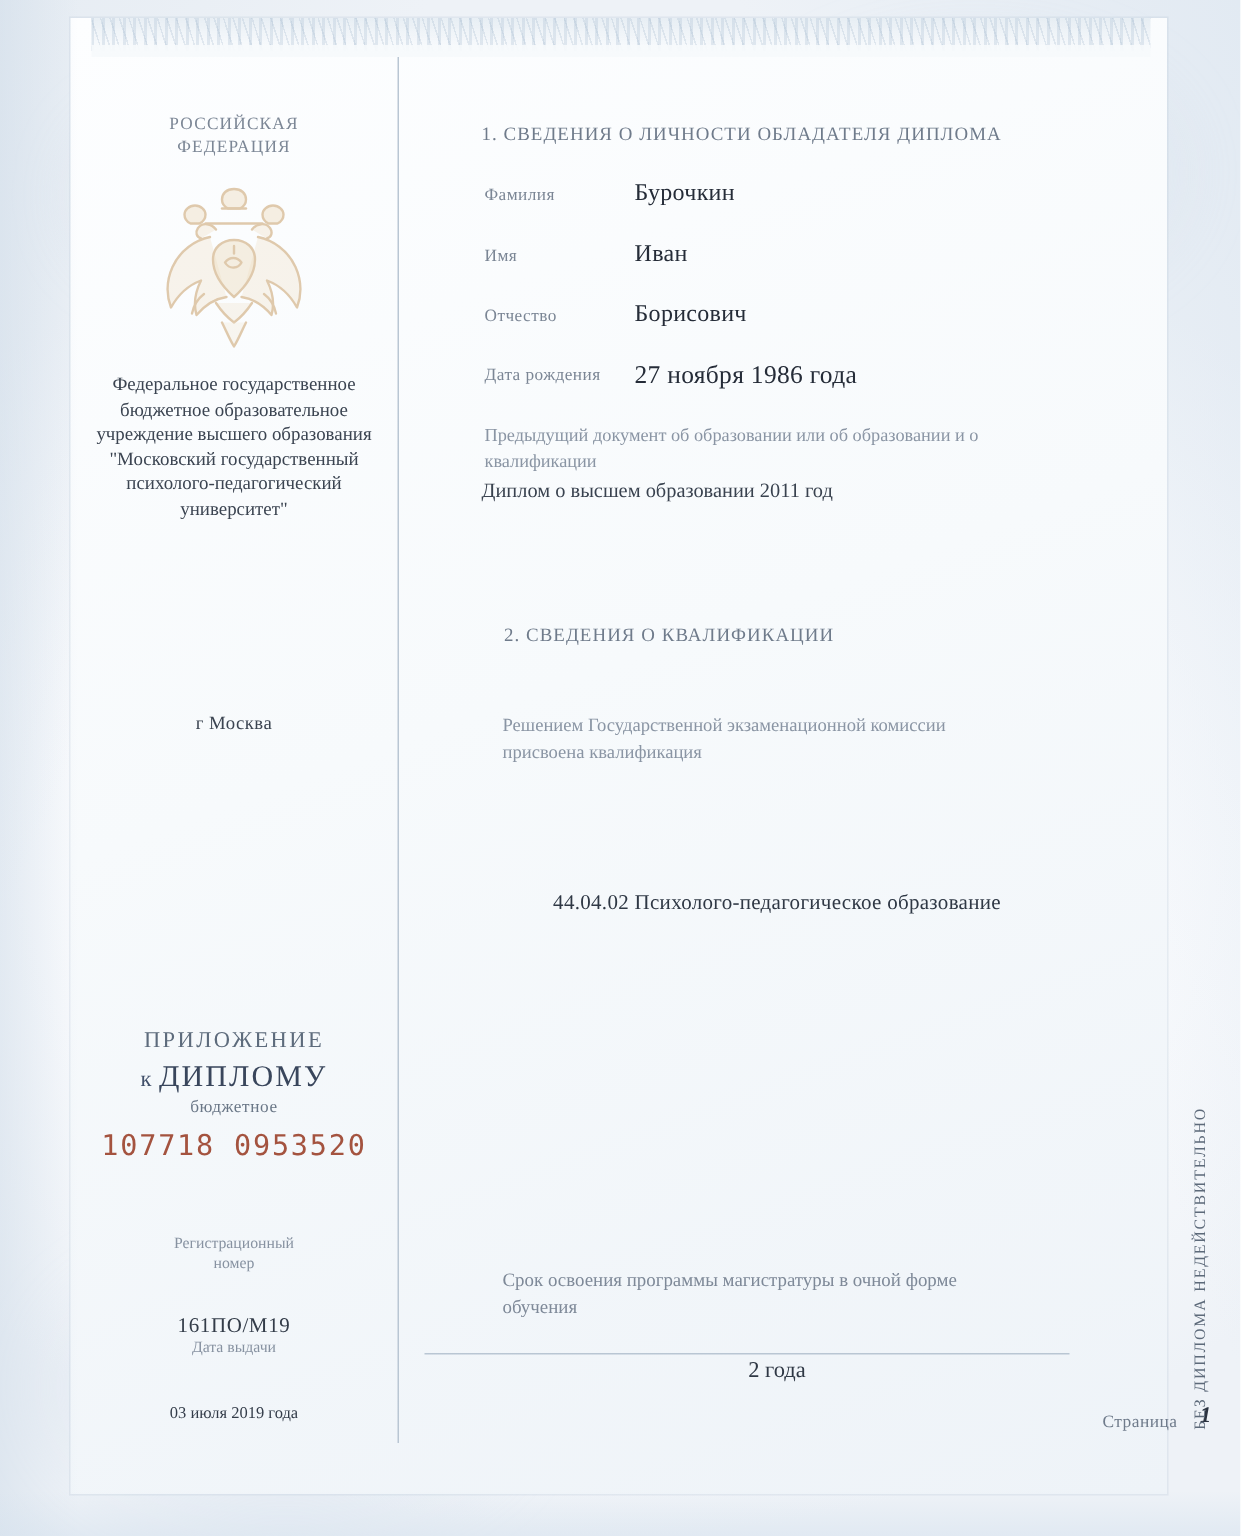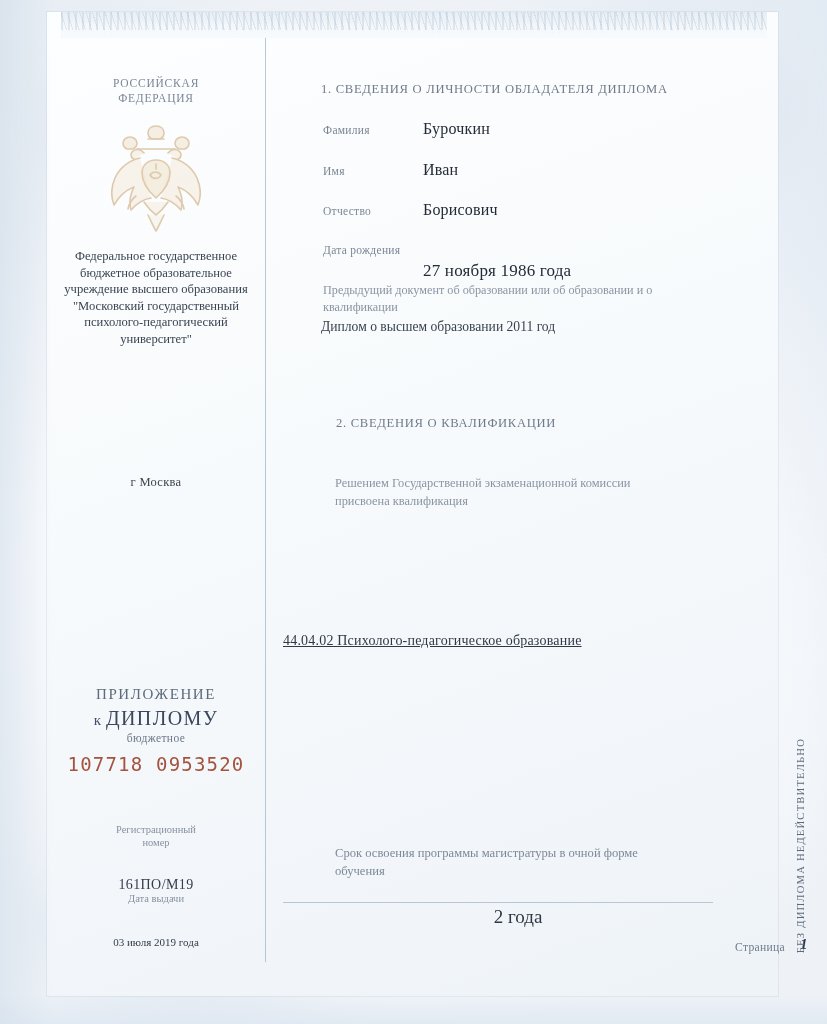--- a/index.html
+++ b/index.html
@@ -231,21 +231,21 @@
     left: 100px;
     top: 0;
     font-size: 16px;
     color: #252c38;
     letter-spacing: .2px;
   }
   #row-surname { top: 82px; }
   #row-name    { top: 123px; }
   #row-patr    { top: 163px; }
   #row-dob     { top: 202px; }
-  #row-dob .field-value { font-size: 17px; margin-top: 21px; }
+  #row-dob .field-value { font-size: 17px; }
 
   #prev-doc-label {
     position: absolute;
     left: 40px;
     top: 244px;
     width: 400px;
     font-size: 12.2px;
     line-height: 17px;
     color: #8a95a4;
   }
@@ -274,44 +274,44 @@
     top: 546px;
     width: 470px;
     text-align: center;
     font-size: 14px;
     color: #2f3845;
     letter-spacing: .3px;
   }
   #qual-program {
     position: absolute;
     left: 0;
-    top: 595px;
+    top: 557px;
     width: 470px;
+    text-align: center;
     font-size: 14px;
     color: #2f3845;
     letter-spacing: .2px;
-    text-decoration: underline;
   }
 
   #duration-text {
     position: absolute;
     left: 52px;
     top: 806px;
     width: 340px;
     font-size: 12.6px;
     line-height: 18px;
     color: #7e8998;
   }
   #duration-value {
     position: absolute;
     left: 0;
     top: 868px;
     width: 470px;
     text-align: center;
-    font-size: 19px;
+    font-size: 15px;
     color: #2f3845;
   }
 
   #page-label {
     position: absolute;
     left: 452px;
     top: 903px;
     font-size: 11.6px;
     color: #6f7b8b;
     letter-spacing: .3px;

